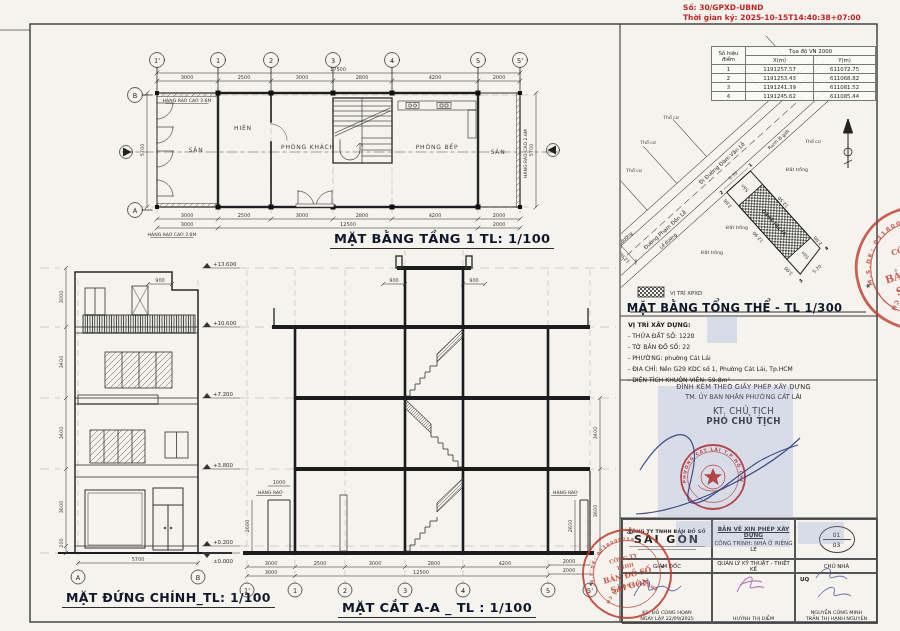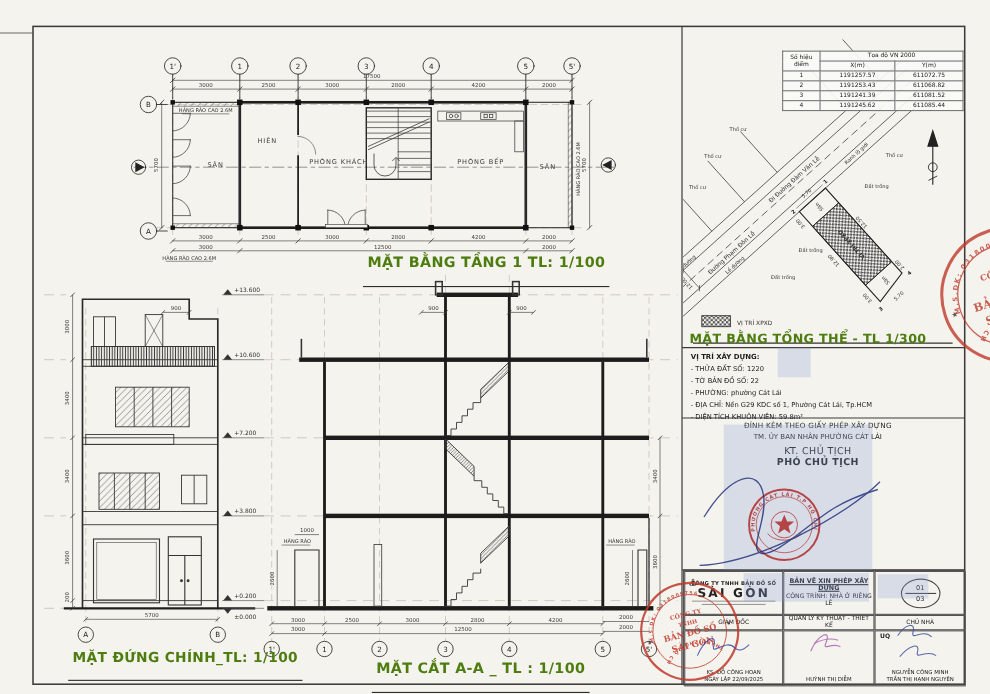--- a/index.html
+++ b/index.html
@@ -26,22 +26,22 @@
   .info{font-size:6.1px;color:#1d1d1d;line-height:11px;white-space:nowrap}
   .info .hd{font-weight:bold;font-size:6.3px}
   .permit{width:255px;text-align:center;color:#1c1c1c}
   .permit .h{font-size:6.6px;letter-spacing:0.2px}
   .permit .num{font-size:6.6px;margin-top:3px}
   .permit .big{font-size:11px;font-family:"DejaVu Serif",serif;font-style:italic;font-weight:bold;padding:0 2px}
   .permit .tm{font-size:6.4px;margin-top:2px}
   .permit .kt{font-size:8.6px;font-weight:normal;margin-top:5px;letter-spacing:0.4px}
   .permit .pct{font-size:8.6px;font-weight:bold;letter-spacing:0.4px}
   .permit .signer{font-size:9px;font-weight:bold;font-family:"DejaVu Serif",serif;margin-top:64px}
-  .dtitle{display:inline-block;font-size:13px;font-weight:bold;color:#4d7c0f;
-          border-bottom:1.6px solid #2c2c2c;padding:0 4px 13px;white-space:nowrap;letter-spacing:0.3px}
+  .dtitle{display:inline-block;font-size:13px;font-weight:bold;color:#0f172a;
+          border-bottom:1.6px solid #2c2c2c;padding:0 4px 2px;white-space:nowrap;letter-spacing:0.3px}
   .dtitle.small{font-size:11.5px}
   .tb{width:256px;height:105px;display:grid;grid-template-columns:90px 83px 83px;
       grid-template-rows:40px 14px 51px;border:1px solid #444;font-size:5.5px;background:transparent}
   .tb>div{border:0.5px solid #555;position:relative;display:flex;align-items:center;justify-content:center;
           flex-direction:column;text-align:center;overflow:hidden}
   .comp1{font-size:4.8px;font-weight:bold;letter-spacing:0.2px}
   .comp2{font-size:11px;font-weight:bold;letter-spacing:2px;line-height:11px}
   .mini-line{height:1px;background:#9a9a9a;margin-top:1.5px}
   .doctype{font-size:5.8px;font-weight:bold;text-decoration:underline}
   .proj{font-size:5.6px;margin-top:2px}
@@ -580,20 +580,24 @@
     <line x1="844" y1="164" x2="852" y2="160" stroke-width="0.8"></line>
   </g>
 </g>
 
 <g>
   <rect x="638" y="287" width="26" height="10" fill="url(#pat-check)" stroke="#333" stroke-width="0.8"></rect>
   <text class="site-lb" x="670" y="295">VỊ TRÍ XPXD</text>
 </g>
 </svg>
 
+<div class="abs red-head" style="left:683px;top:3px;z-index:3">
+  <div>Số: 30/GPXD-UBND</div>
+  <div>Thời gian ký: 2025-10-15T14:40:38+07:00</div>
+</div>
 
 <table class="abs tbl" style="left:711px;top:46px;width:165px;z-index:3">
   <tbody>
         <tr>
     <td rowspan="2" style="width:34px">Số hiệu điểm</td>
     <td colspan="2">Tọa độ VN 2000</td>
   </tr>
   <tr>
     <td>X(m)</td>
     <td>Y(m)</td>

